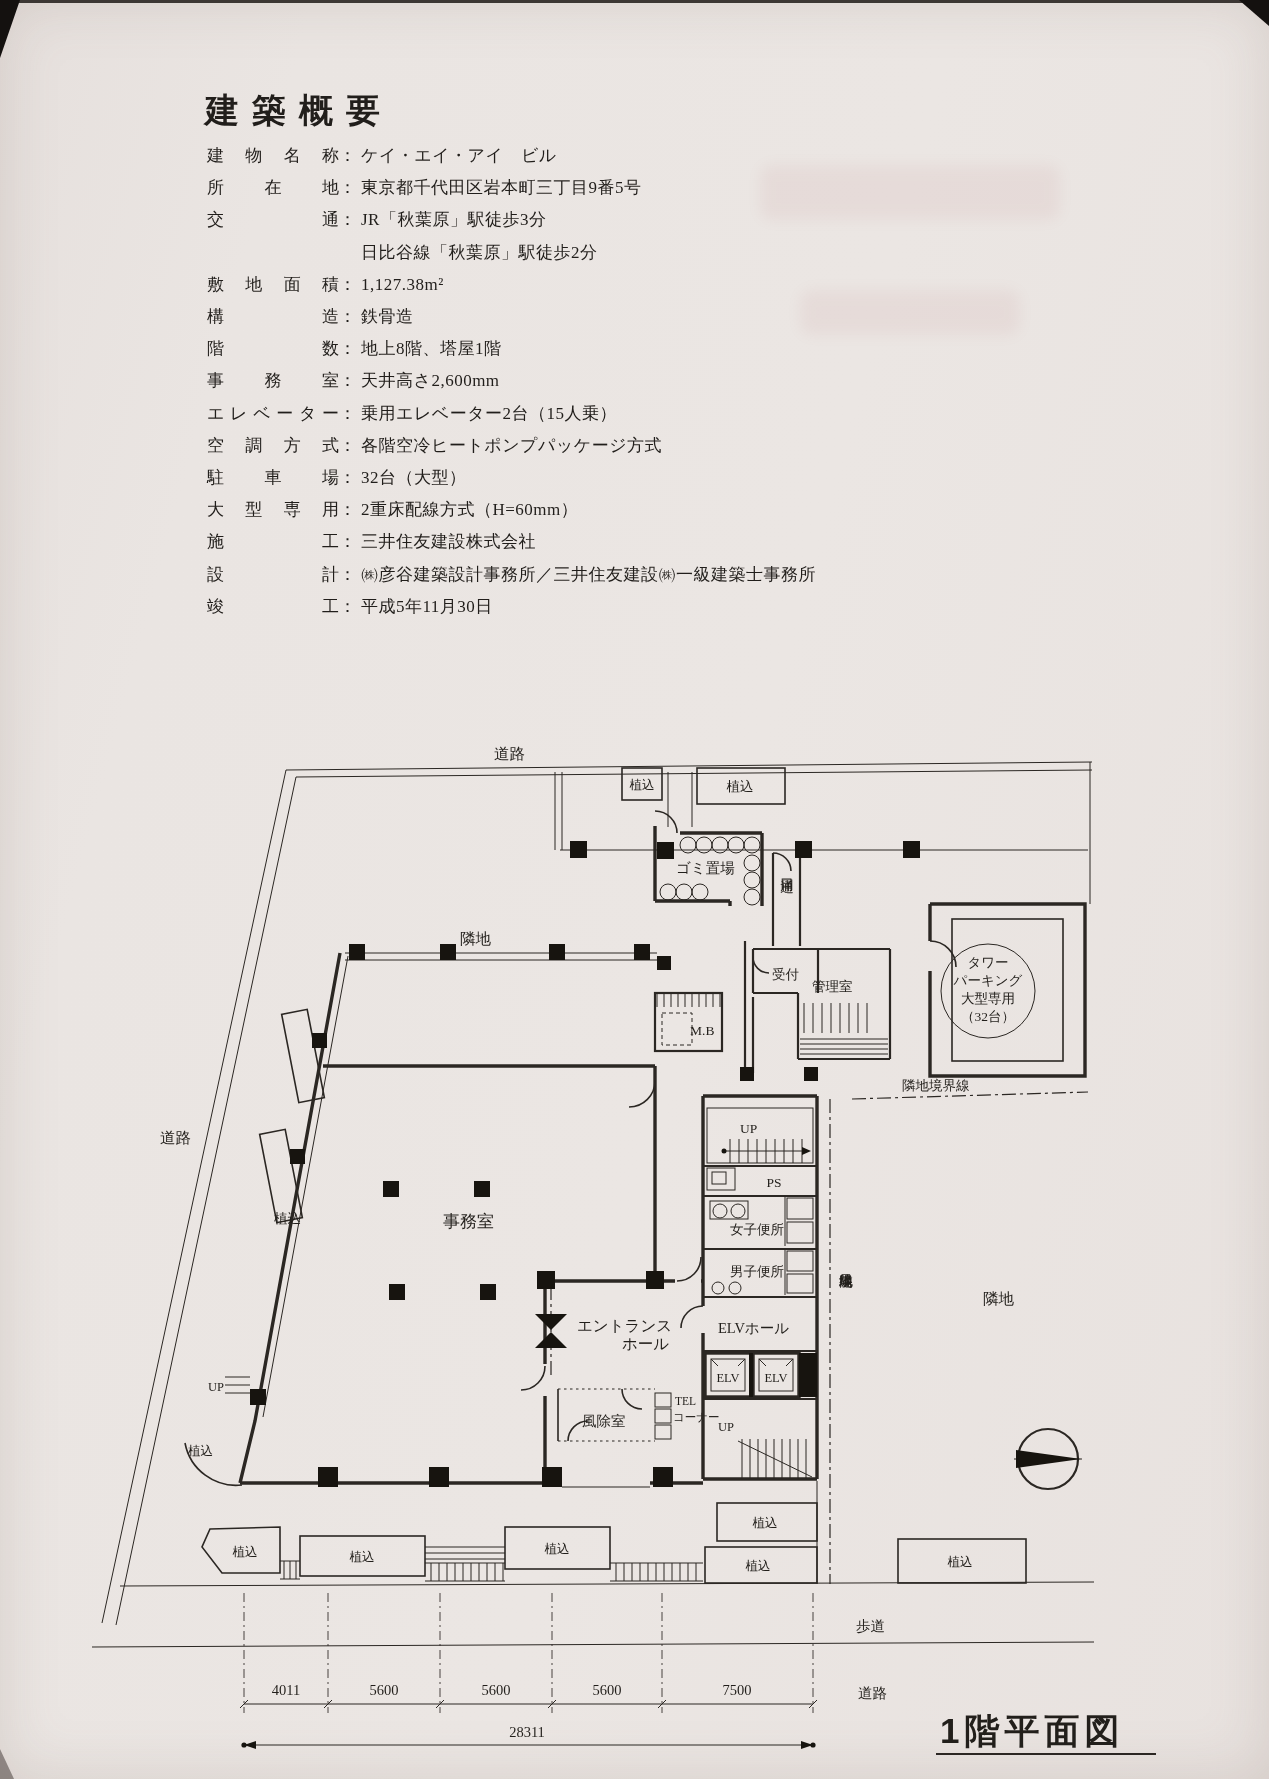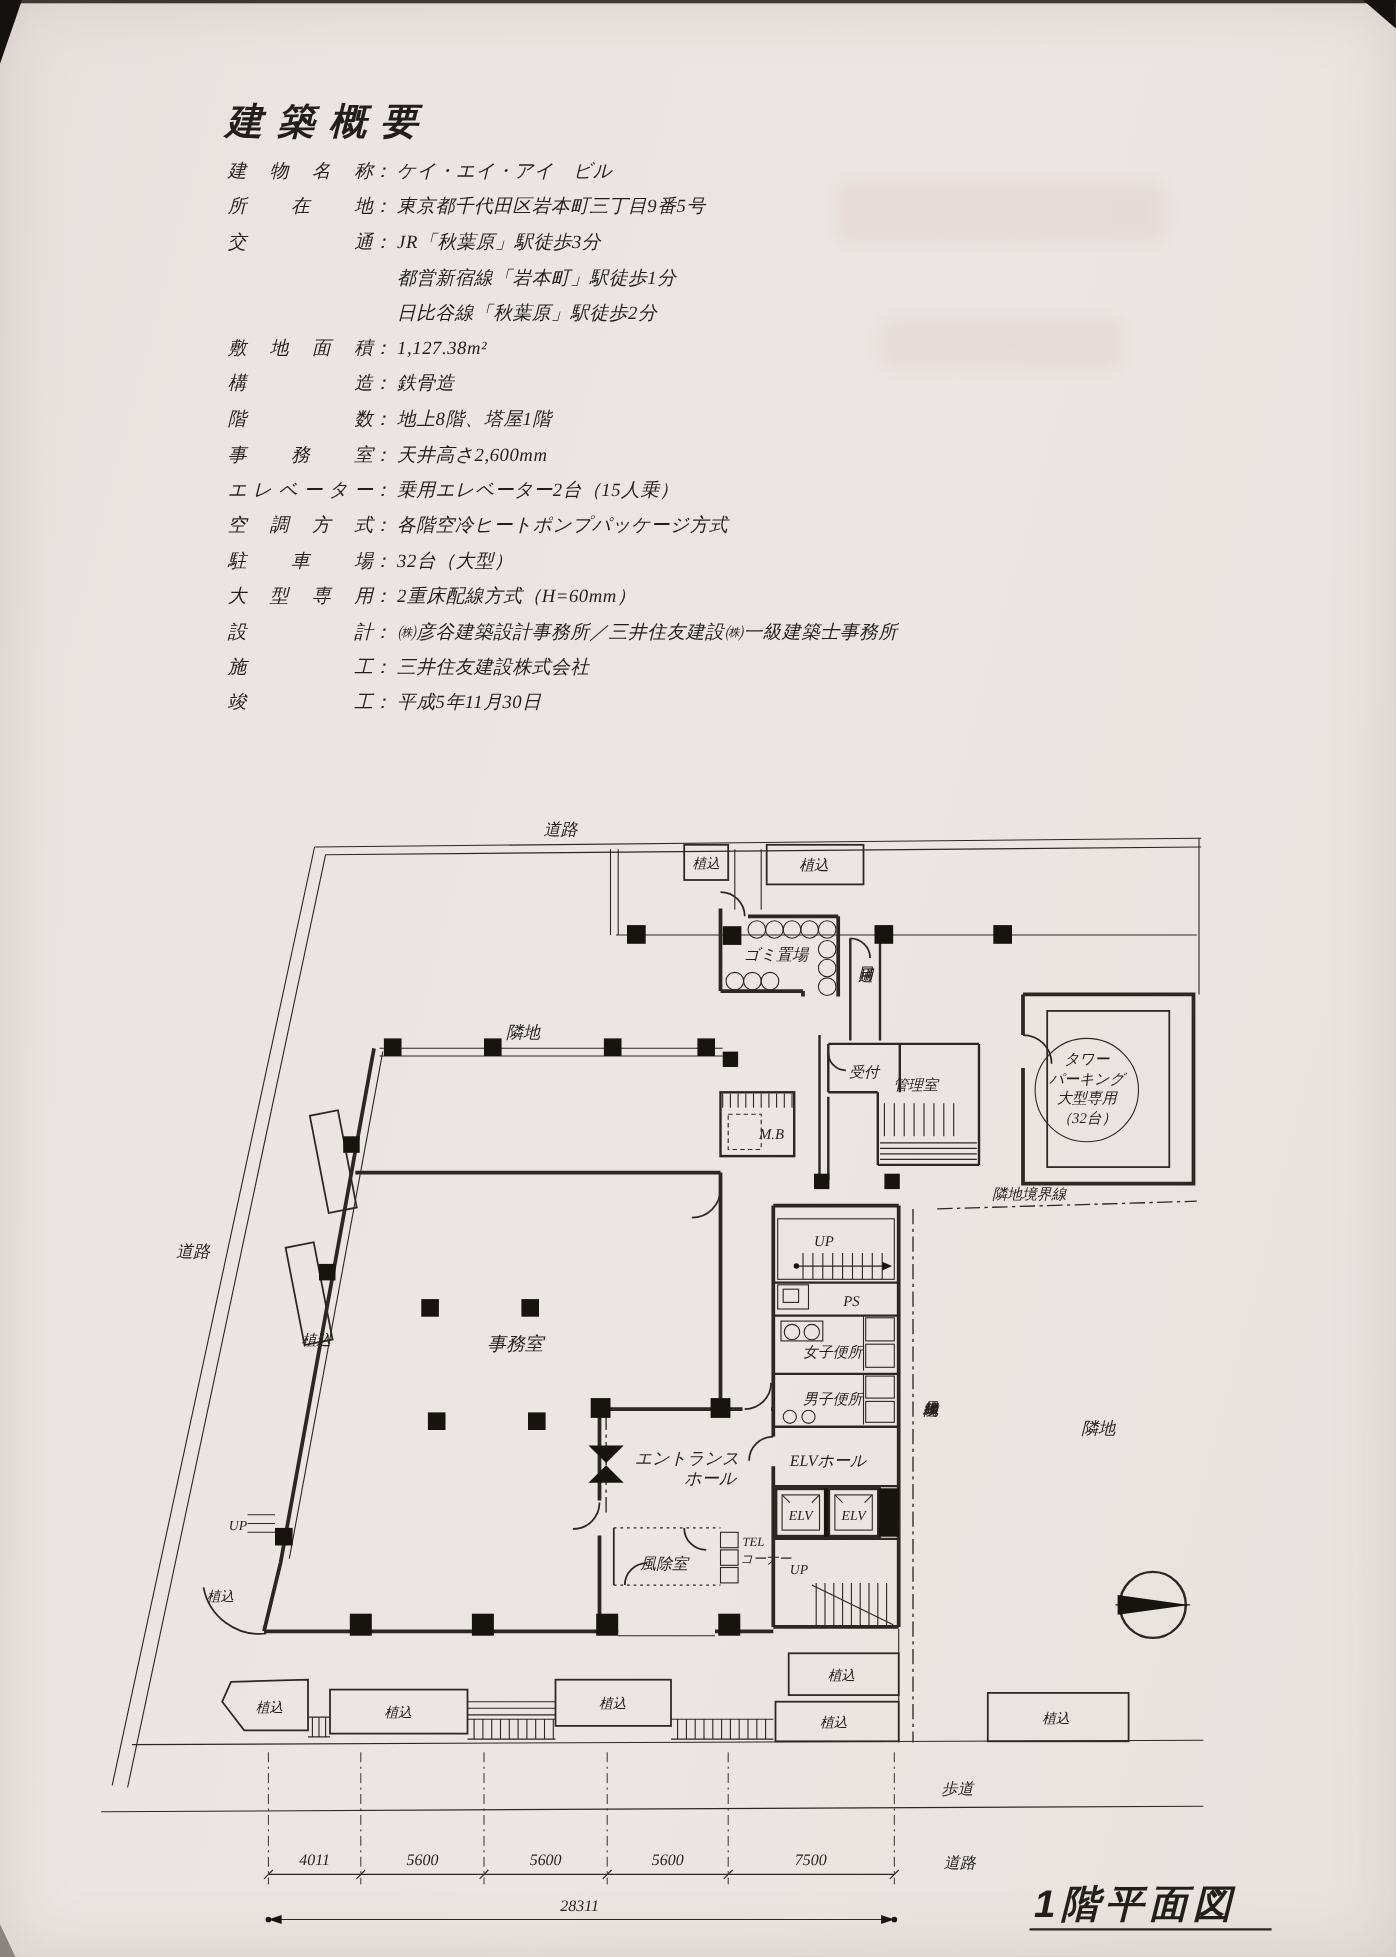--- a/index.html
+++ b/index.html
@@ -1,19 +1,19 @@
 <!DOCTYPE html>
 <html><head>
 <meta charset="utf-8">
 <style>
   html,body{margin:0;padding:0;background:#b9b2ae;}
   .page{position:relative;width:1269px;height:1779px;margin:0 auto;overflow:hidden;
         background:linear-gradient(105deg,#e6e0dd 0%,#eae5e2 18%,#ebe6e3 55%,#e8e2df 100%);
         box-shadow:inset 0 0 60px rgba(120,100,90,.18);
-        font-family:"Liberation Serif","DejaVu Serif",serif;color:#211e1b;font-style:italic;}
+        font-family:"Liberation Serif","DejaVu Serif",serif;color:#211e1b;}
   .edge-top{position:absolute;top:0;left:0;width:100%;height:3px;background:#3c3734;}
   .corner-tl{position:absolute;top:0;left:0;width:0;height:0;border-top:58px solid #14110f;border-right:20px solid transparent;}
   .corner-tr{position:absolute;top:0;right:0;width:0;height:0;border-top:26px solid #14110f;border-left:30px solid transparent;}
   .corner-bl{position:absolute;bottom:0;left:0;width:0;height:0;border-bottom:30px solid #4a423e;border-right:14px solid transparent;opacity:.55;}
   .ghost{position:absolute;filter:blur(7px);opacity:.08;background:#b0666a;border-radius:12px;}
   .g1{left:760px;top:165px;width:300px;height:55px;}
   .g2{left:800px;top:290px;width:220px;height:45px;}
 
   .doc-title{position:absolute;left:205px;top:88px;font-family:"Liberation Sans","DejaVu Sans",sans-serif;
              font-weight:700;font-size:34px;letter-spacing:13px;}
@@ -48,32 +48,31 @@
   <div class="corner-bl"></div>
   <div class="ghost g1"></div>
   <div class="ghost g2"></div>
 
   <div class="doc-title">建築概要</div>
 
   <div class="specs">
     <div class="spec-row"><span class="spec-label">建物名称</span><span class="spec-colon">：</span><span class="spec-value">ケイ・エイ・アイ　ビル</span></div>
     <div class="spec-row"><span class="spec-label">所在地</span><span class="spec-colon">：</span><span class="spec-value">東京都千代田区岩本町三丁目9番5号</span></div>
     <div class="spec-row"><span class="spec-label">交通</span><span class="spec-colon">：</span><span class="spec-value">JR「秋葉原」駅徒歩3分</span></div>
-    <div class="spec-row"><span class="spec-spacer"></span><span class="spec-value">都営新宿線「岩本町」駅徒歩1分</span></div>
     <div class="spec-row"><span class="spec-spacer"></span><span class="spec-value">日比谷線「秋葉原」駅徒歩2分</span></div>
     <div class="spec-row"><span class="spec-label">敷地面積</span><span class="spec-colon">：</span><span class="spec-value">1,127.38m²</span></div>
     <div class="spec-row"><span class="spec-label">構造</span><span class="spec-colon">：</span><span class="spec-value">鉄骨造</span></div>
     <div class="spec-row"><span class="spec-label">階数</span><span class="spec-colon">：</span><span class="spec-value">地上8階、塔屋1階</span></div>
     <div class="spec-row"><span class="spec-label">事務室</span><span class="spec-colon">：</span><span class="spec-value">天井高さ2,600mm</span></div>
     <div class="spec-row"><span class="spec-label">エレベーター</span><span class="spec-colon">：</span><span class="spec-value">乗用エレベーター2台（15人乗）</span></div>
     <div class="spec-row"><span class="spec-label">空調方式</span><span class="spec-colon">：</span><span class="spec-value">各階空冷ヒートポンプパッケージ方式</span></div>
     <div class="spec-row"><span class="spec-label">駐車場</span><span class="spec-colon">：</span><span class="spec-value">32台（大型）</span></div>
     <div class="spec-row"><span class="spec-label">大型専用</span><span class="spec-colon">：</span><span class="spec-value">2重床配線方式（H=60mm）</span></div>
+    <div class="spec-row"><span class="spec-label">施工</span><span class="spec-colon">：</span><span class="spec-value">三井住友建設株式会社</span></div>
     <div class="spec-row"><span class="spec-label">設計</span><span class="spec-colon">：</span><span class="spec-value">㈱彦谷建築設計事務所／三井住友建設㈱一級建築士事務所</span></div>
-    <div class="spec-row"><span class="spec-label">施工</span><span class="spec-colon">：</span><span class="spec-value">三井住友建設株式会社</span></div>
     <div class="spec-row"><span class="spec-label">竣工</span><span class="spec-colon">：</span><span class="spec-value">平成5年11月30日</span></div>
   </div>
 
   <div class="plan">
   <svg width="1092" height="1018" viewBox="0 0 1092 1018" xmlns="http://www.w3.org/2000/svg">
 
     <g>
       <path class="ln w1" d="M196 29 L1002 21"></path>
       <path class="ln w1" d="M206 36 L1002 29"></path>
       <path class="ln w1" d="M196 29 L12 882"></path>

